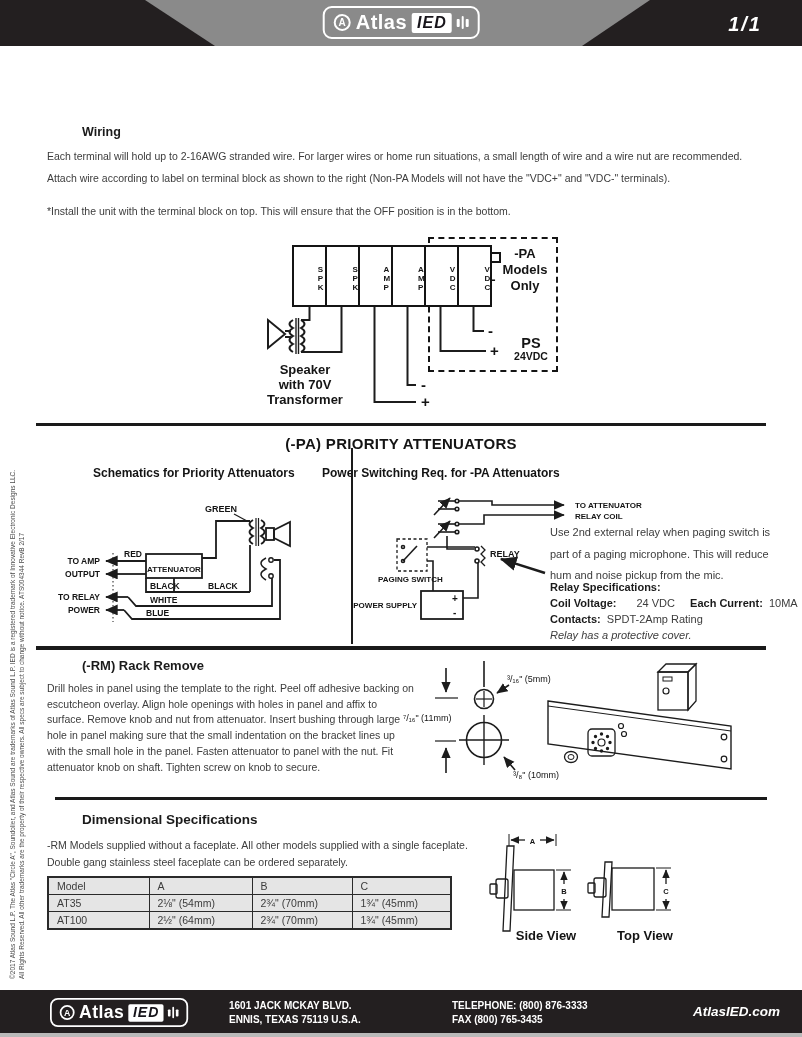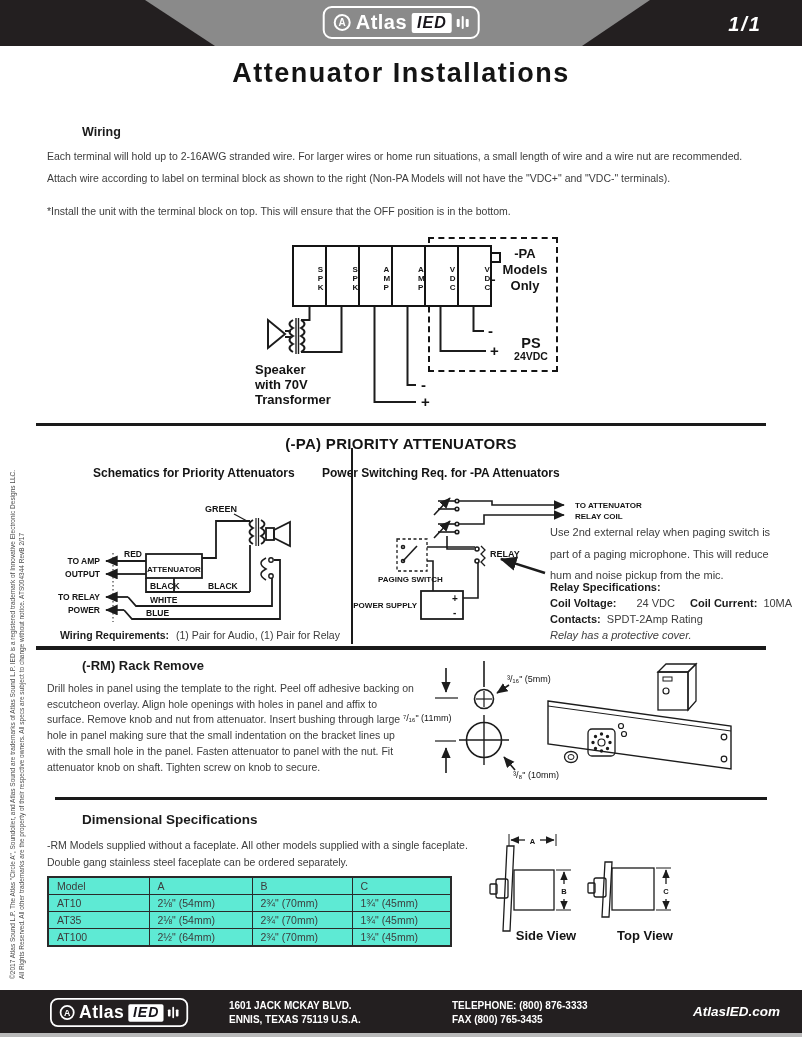--- a/index.html
+++ b/index.html
@@ -33,36 +33,36 @@
   .tsq { width:11px; height:11px; border:2.5px solid #141414; margin:5px auto 3px; }
   .trow { display:flex; align-items:center; justify-content:center; gap:1px; }
   .tlet { width:8px; font-size:8px; font-weight:bold; line-height:1.12; word-break:break-all; color:#141414; }
   .tsign { font-size:13px; font-weight:bold; color:#141414; }
   .dashed-box { position:absolute; left:428px; top:237px; width:130px; height:135px; border:2px dashed #141414; }
   .pa-only { position:absolute; left:494px; top:246px; width:62px; text-align:center; font-weight:bold; font-size:13px; line-height:16px; color:#141414; }
   .pa-only span { display:block; }
   .ps-label { position:absolute; left:505px; top:337px; width:52px; text-align:center; color:#141414; }
   .ps-label .l1 { display:block; font-size:14.5px; font-weight:bold; line-height:13px; }
   .ps-label .l2 { display:block; font-size:10.5px; font-weight:bold; }
-  .spk-label { position:absolute; left:255px; top:362px; width:100px; text-align:left; font-size:13px; font-weight:bold; line-height:15px; color:#141414; }
+  .spk-label { position:absolute; left:255px; top:362px; width:100px; text-align:center; font-size:13px; font-weight:bold; line-height:15px; color:#141414; }
   .spk-label span { display:block; }
 
   .hdiv { position:absolute; background:#1a1a1a; }
   .vdiv { position:absolute; left:351px; top:448px; width:2px; height:196px; background:#1a1a1a; }
 
   .pa-head { position:absolute; left:0; top:435px; width:100%; text-align:center; font-size:15px; font-weight:bold; color:#141414; letter-spacing:.3px; }
   .subhead { position:absolute; top:466px; font-size:12px; font-weight:bold; color:#141414; }
 
   svg { position:absolute; overflow:visible; }
   svg text { font-family:"Liberation Sans", sans-serif; fill:#141414; }
 
   .spec-line { position:absolute; font-size:11px; color:#3c3c3c; }
   .spec-line b { color:#1b1b1b; }
 
-  table.dims { position:absolute; left:47px; top:876px; border-collapse:collapse; background:#5eead4; }
+  table.dims { position:absolute; left:47px; top:876px; border-collapse:collapse; background:#e5e5e5; }
   table.dims td { border:1.5px solid #2a2a2a; font-size:10.5px; color:#3c3c3c; padding:2px 8px; height:17px; }
   table.dims { border:2px solid #2a2a2a; }
 
   .botbar { position:absolute; left:0; top:990px; width:802px; height:43px; background:#231f20; }
   .botstrip { position:absolute; left:0; top:1033px; width:802px; height:4px; background:#b9b9b9; }
   .foot-text { position:absolute; color:#fff; font-size:10px; font-weight:bold; line-height:14px; }
   .foot-site { position:absolute; color:#fff; font-size:13.5px; font-weight:bold; font-style:italic; }
 
   .side-rotated { position:absolute; left:-307px; top:646px; width:648px; transform:rotate(-90deg);
                   font-size:6.5px; line-height:9px; color:#4a4a4a; white-space:nowrap; }
@@ -83,21 +83,20 @@
         <span class="bars">
             <i></i>
             <i></i>
             <i></i>
           </span>
       </div>
     </div>
     <div class="pagenum">1/1</div>
   </div>
 
-  <div class="doc-title">Attenuator Installations</div>
 
   <div class="h2" style="left:47px; top:125px;">Wiring</div>
   <div class="body-text" style="left:47px; top:148px; width:720px;">Each terminal will hold up to 2-16AWG stranded wire. For larger wires or home run situations, a small length of wire and a wire nut are recommended.</div>
   <div class="body-text" style="left:47px; top:170px; width:720px;">Attach wire according to label on terminal block as shown to the right (Non-PA Models will not have the "VDC+" and "VDC-" terminals).</div>
   <div class="body-text" style="left:47px; top:203px; width:720px;">*Install the unit with the terminal block on top. This will ensure that the OFF position is in the bottom.</div>
 
   <svg style="left:250px; top:230px;" width="360" height="200" viewBox="250 230 360 200">
     <g stroke="#1c1c1c" stroke-width="2" fill="none">
       <path d="M309.5,307 V320 H301"></path>
       <path d="M341.5,307 V352 H301"></path>
@@ -222,24 +221,20 @@
     <text x="150" y="589" font-size="8.5" font-weight="bold">BLACK</text>
     <text x="208" y="589" font-size="8.5" font-weight="bold">BLACK</text>
     <text x="150" y="603" font-size="8.5" font-weight="bold">WHITE</text>
     <text x="146" y="616" font-size="8.5" font-weight="bold">BLUE</text>
     <text x="100" y="564" font-size="8.5" font-weight="bold" text-anchor="end">TO AMP</text>
     <text x="100" y="577" font-size="8.5" font-weight="bold" text-anchor="end">OUTPUT</text>
     <text x="100" y="600" font-size="8.5" font-weight="bold" text-anchor="end">TO RELAY</text>
     <text x="100" y="613" font-size="8.5" font-weight="bold" text-anchor="end">POWER</text>
   </svg>
 
-  <div class="spec-line" style="left:60px; top:629px; font-size:10.5px;">
-    <b>Wiring Requirements:</b>
-    <span style="margin-left:4px;">(1) Pair for Audio, (1) Pair for Relay</span>
-  </div>
 
   <svg style="left:355px; top:485px;" width="300" height="145" viewBox="355 485 300 145">
     <defs>
       <marker id="arr3" markerWidth="8" markerHeight="8" refX="6.5" refY="3" orient="auto">
           <path d="M0,0 L7,3 L0,6 Z" fill="#1c1c1c"></path>
         </marker>
     </defs>
     <g stroke="#1c1c1c" stroke-width="1.6" fill="none">
       <line x1="438" y1="501" x2="456" y2="501"></line>
         <line x1="438" y1="509" x2="456" y2="509"></line>
@@ -274,21 +269,21 @@
     <text x="417" y="608" font-size="8" font-weight="bold" text-anchor="end">POWER SUPPLY</text>
     <text x="452" y="602" font-size="10" font-weight="bold">+</text>
     <text x="453" y="616" font-size="10" font-weight="bold">-</text>
   </svg>
 
   <div class="body-text" style="left:550px; top:522px; width:238px; font-size:11px; line-height:21.5px;">Use 2nd external relay when paging switch is part of a paging microphone. This will reduce hum and noise pickup from the mic.</div>
   <div class="spec-line" style="left:550px; top:581px; font-weight:bold; color:#1b1b1b;">Relay Specifications:</div>
   <div class="spec-line" style="left:550px; top:597px;">
     <b>Coil Voltage:</b>
     <span style="margin-left:17px;">24 VDC</span>
-    <b style="margin-left:12px;">Coil Current:</b>
+    <b style="margin-left:12px;">Each Current:</b>
     <span style="margin-left:3px;">10MA</span>
   </div>
   <div class="spec-line" style="left:550px; top:613px;">
     <b>Contacts:</b>
     <span style="margin-left:3px;">SPDT-2Amp Rating</span>
   </div>
   <div class="spec-line" style="left:550px; top:629px; font-style:italic;">Relay has a protective cover.</div>
 
   <div class="hdiv" style="left:36px; top:646px; width:730px; height:3.5px;"></div>
   <div class="h2" style="left:47px; top:658px; font-size:13px;">(-RM) Rack Remove</div>
@@ -350,26 +345,20 @@
 
   <table class="dims">
     <tbody>
         <tr>
       <td style="width:101px;">Model</td>
       <td style="width:103px;">A</td>
       <td style="width:100px;">B</td>
       <td style="width:99px;">C</td>
     </tr>
     <tr>
-      <td>AT10</td>
-      <td>2⅛" (54mm)</td>
-      <td>2¾" (70mm)</td>
-      <td>1¾" (45mm)</td>
-    </tr>
-    <tr>
       <td>AT35</td>
       <td>2⅛" (54mm)</td>
       <td>2¾" (70mm)</td>
       <td>1¾" (45mm)</td>
     </tr>
     <tr>
       <td>AT100</td>
       <td>2½" (64mm)</td>
       <td>2¾" (70mm)</td>
       <td>1¾" (45mm)</td>

